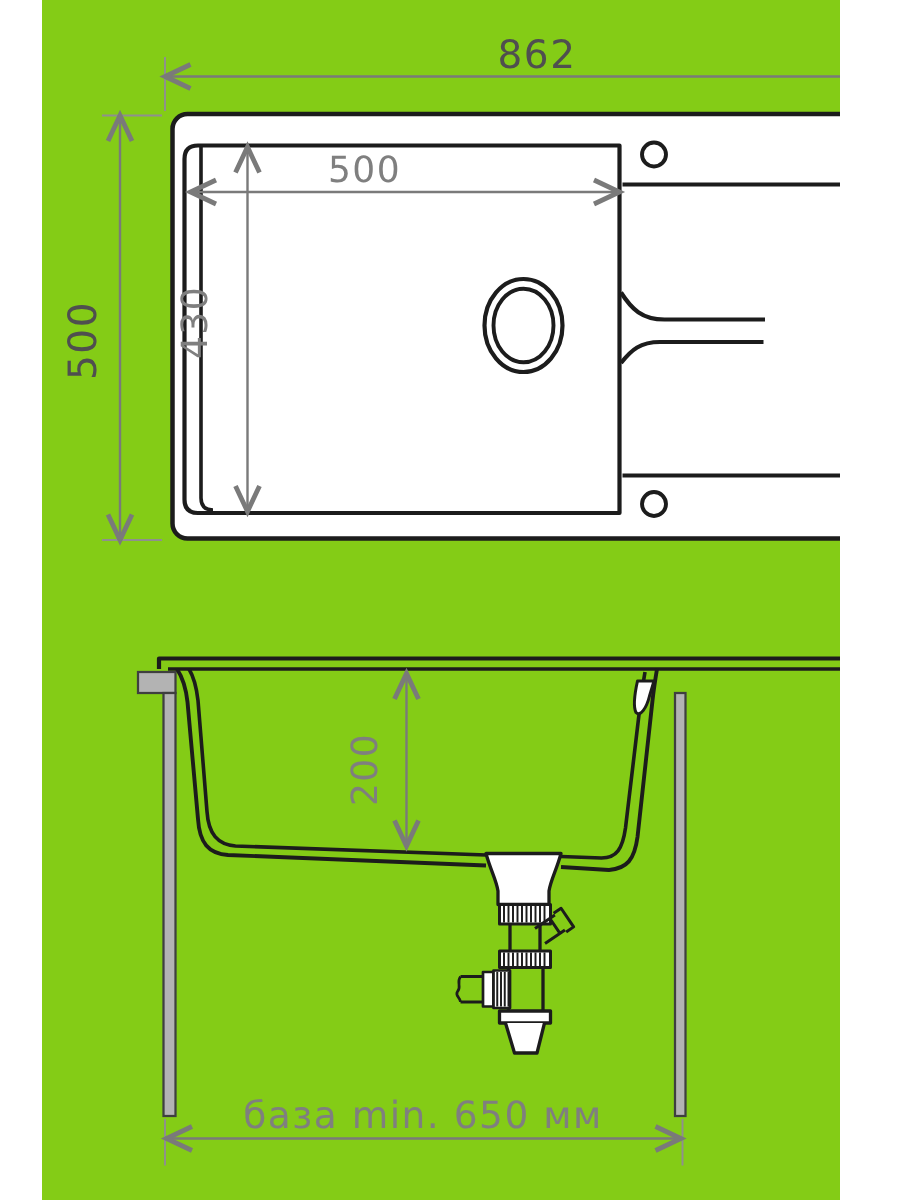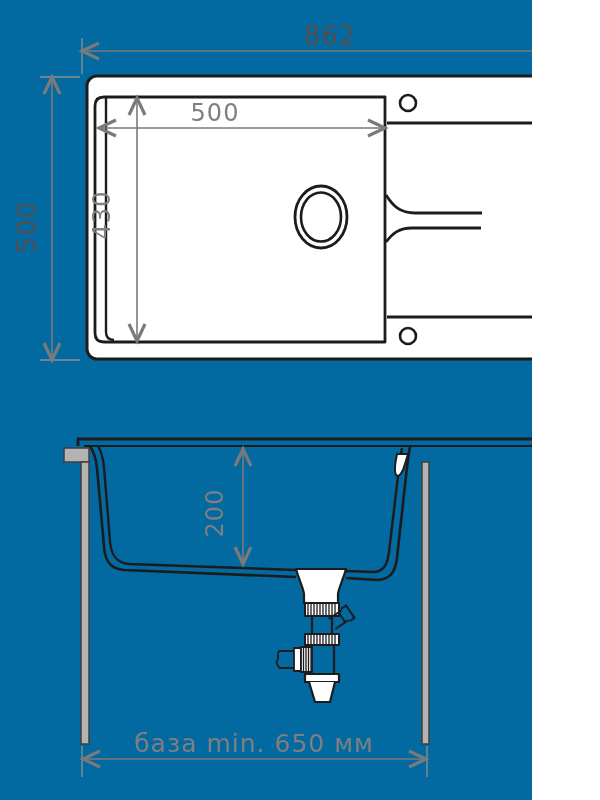--- a/index.html
+++ b/index.html
@@ -1,16 +1,16 @@
 <!DOCTYPE html>
 <html><head>
 <meta charset="utf-8">
 <style>
   html,body{margin:0;padding:0;background:#ffffff;}
-  .page{width:532px;height:800px;background:#0369a1;overflow:hidden;}
+  .page{width:532px;height:800px;background:#84cc16;overflow:hidden;margin-left:28px;}
   svg{display:block;}
   .outline-fill{fill:#ffffff;stroke:#1c1c1c;}
   .ln{stroke:#1c1c1c;fill:none;stroke-linejoin:round;}
   .lnf{stroke:#1c1c1c;fill:#ffffff;stroke-linejoin:round;}
   .dimln{stroke:#7a7a7a;fill:none;stroke-width:1.6;}
   .arrow{stroke:#7a7a7a;fill:none;stroke-width:3.2;stroke-linejoin:miter;}
   .ext{stroke:#8f8f8f;fill:none;stroke-width:1.3;}
   .hatch{stroke:#1c1c1c;fill:none;stroke-width:1.3;}
   .graypart{fill:#b3b3b3;stroke:#3f3f3f;stroke-width:1.5;}
   .dimtext{font-family:"DejaVu Sans",sans-serif;fill:#7f7f7f;letter-spacing:1px;}

